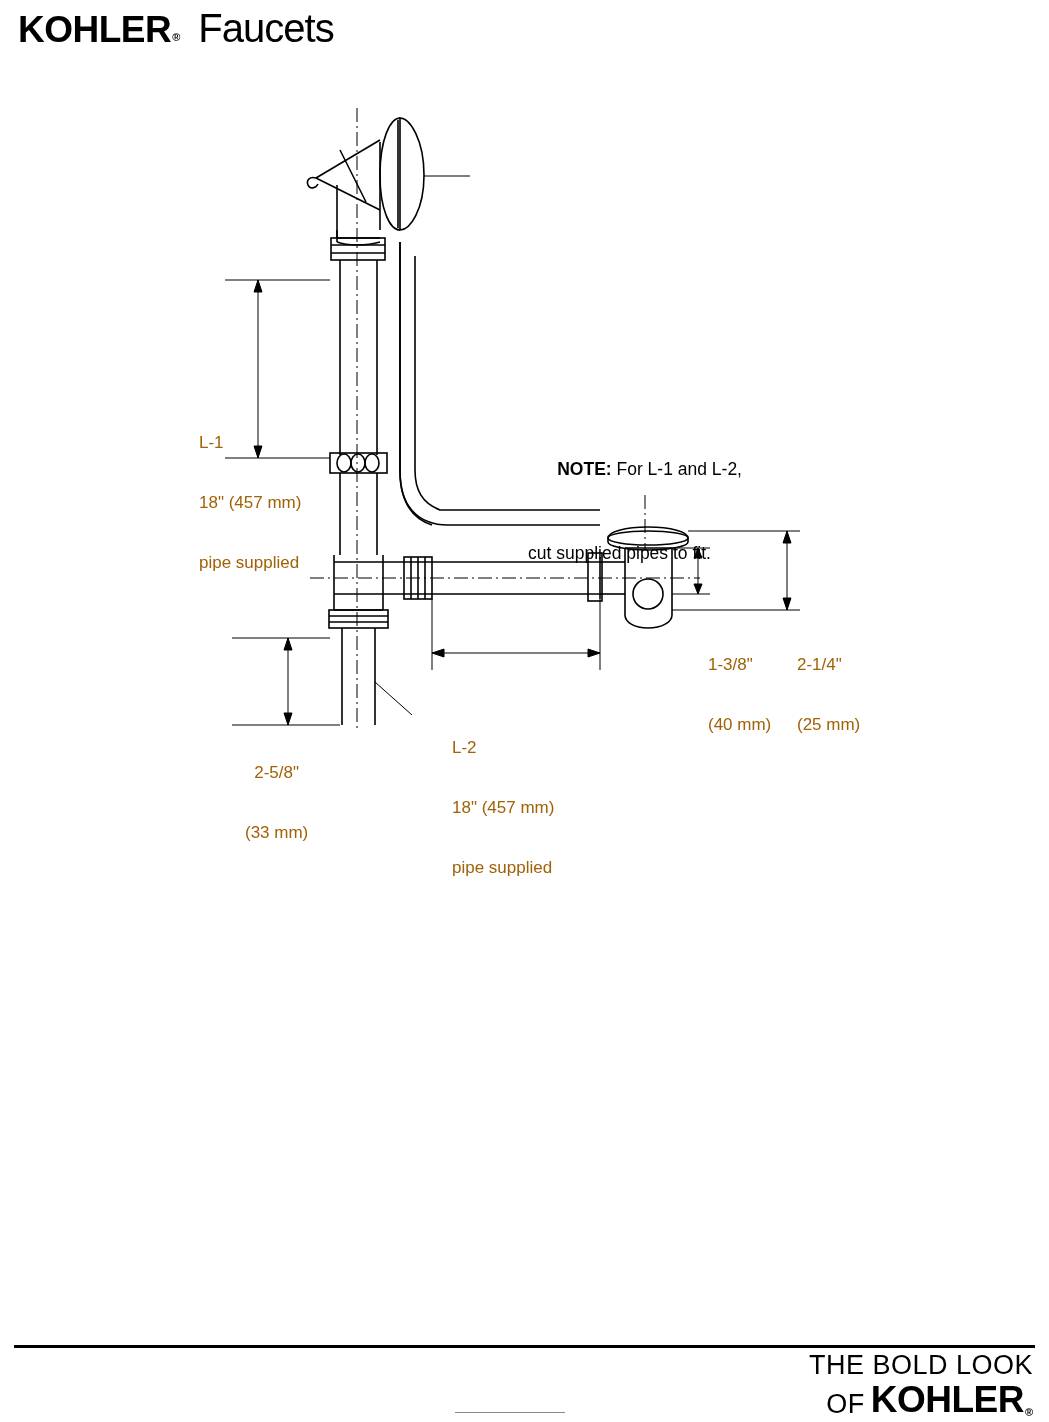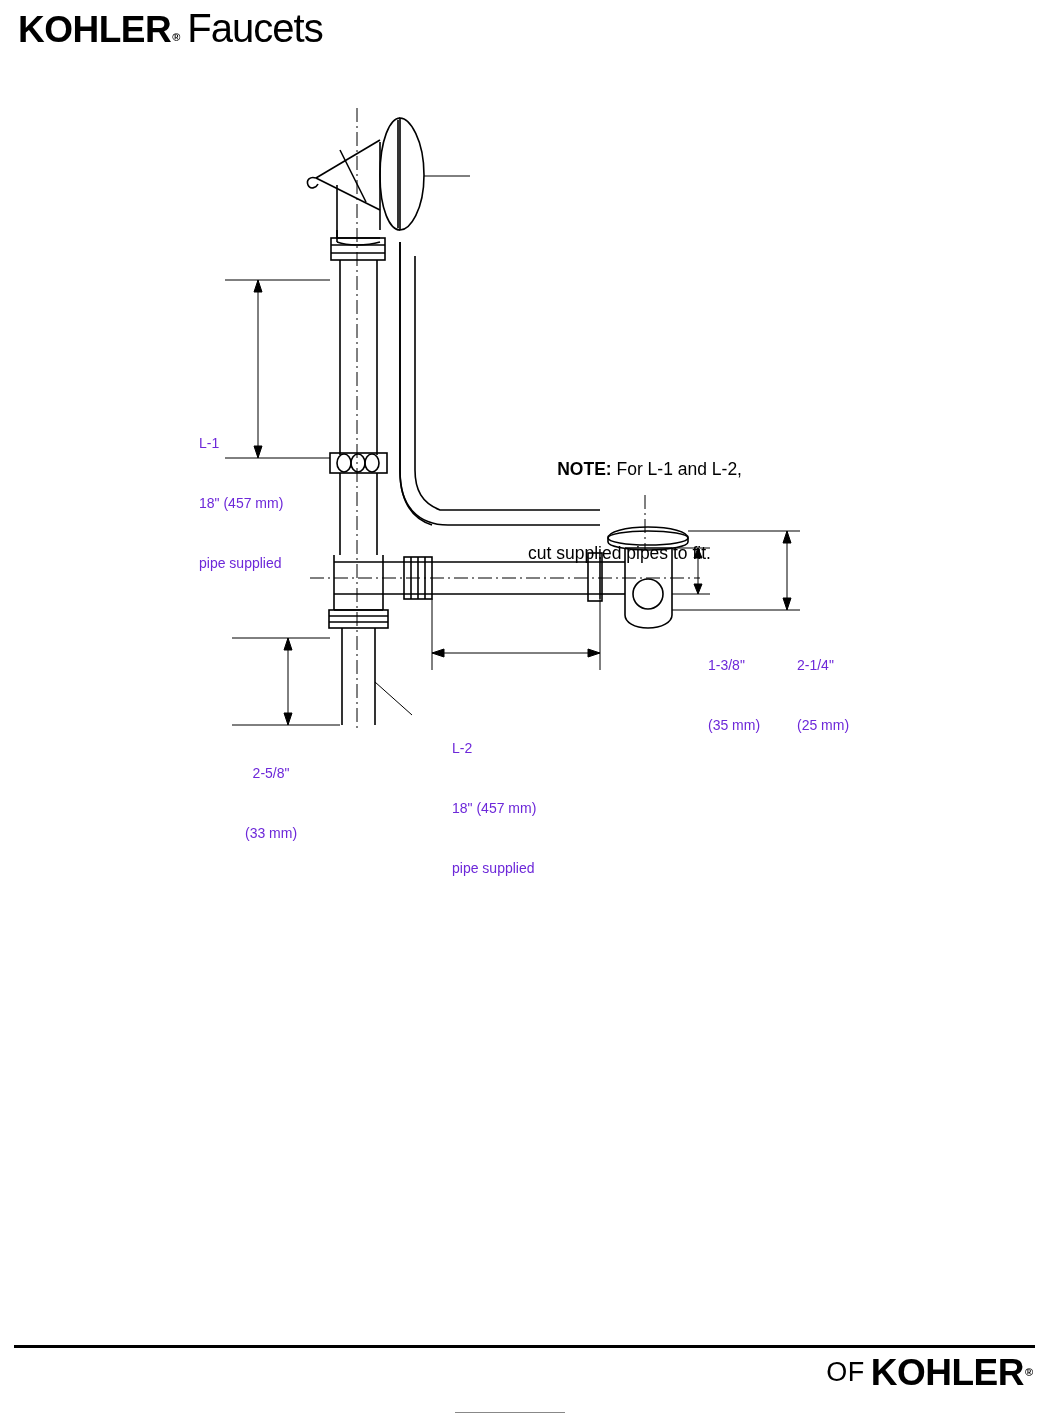--- a/index.html
+++ b/index.html
@@ -37,44 +37,44 @@
     font-weight: bold;
     margin-left: 1px;
     position: relative;
     top: -1px;
   }
   #brand-faucets {
     font-family: "Liberation Sans", sans-serif;
     font-weight: normal;
     font-size: 40px;
     letter-spacing: -1px;
-    margin-left: 7px;
+    margin-left: 18px;
     line-height: 1;
     color: #000;
   }
 
   
   #drawing {
     position: absolute;
     left: 0;
     top: 70px;
     width: 1049px;
     height: 700px;
   }
   #drawing svg {
     display: block;
   }
 
   
   .dim-label {
     position: absolute;
     font-family: "Liberation Sans", sans-serif;
-    font-size: 14px;
+    font-size: 17px;
     line-height: 20px;
-    color: #6d28d9;
+    color: #a16207;
     white-space: pre;
   }
   #note-block {
     position: absolute;
     left: 528px;
     top: 326px;
     font-family: "Liberation Sans", sans-serif;
     font-size: 17.5px;
     line-height: 21px;
     white-space: pre;
@@ -105,21 +105,21 @@
   }
   #bold-look {
     font-family: "Liberation Sans", sans-serif;
     font-size: 27px;
     letter-spacing: 0.5px;
     color: #000;
   }
   #of-row {
     margin-top: 2px;
     display: flex;
-    align-items: center;
+    align-items: flex-end;
     justify-content: flex-end;
   }
   #of-text {
     font-family: "Liberation Sans", sans-serif;
     font-size: 27px;
     letter-spacing: 0.5px;
     margin-right: 6px;
   }
   #footer-kohler {
     font-family: "Liberation Sans", sans-serif;
@@ -315,21 +315,21 @@
   </div>
 
   <div class="dim-label" id="label-l2">
     <div>L-2</div>
     <div>18" (457 mm)</div>
     <div>pipe supplied</div>
   </div>
 
   <div class="dim-label" id="label-138">
     <div>1-3/8"</div>
-    <div>(35 mm)</div>
+    <div>(40 mm)</div>
   </div>
 
   <div class="dim-label" id="label-214">
     <div>2-1/4"</div>
     <div>(25 mm)</div>
   </div>
 
   <div class="dim-label" id="label-258">
     <div>2-5/8"</div>
     <div>(33 mm)</div>
@@ -339,20 +339,21 @@
     <div>
       <b>NOTE:</b><span> For L-1 and L-2,</span>
     </div>
     <div>cut supplied pipes to fit.</div>
   </div>
 </div>
 
 <div id="footer-rule"></div>
 
 <div id="footer-brand">
+  <div id="bold-look">THE BOLD LOOK</div>
   <div id="of-row">
     <span id="of-text">OF</span>
     <span id="footer-kohler">KOHLER</span>
     <span id="footer-reg">®</span>
   </div>
 </div>
 
 <div id="bottom-link"></div>
 
 </body></html>

